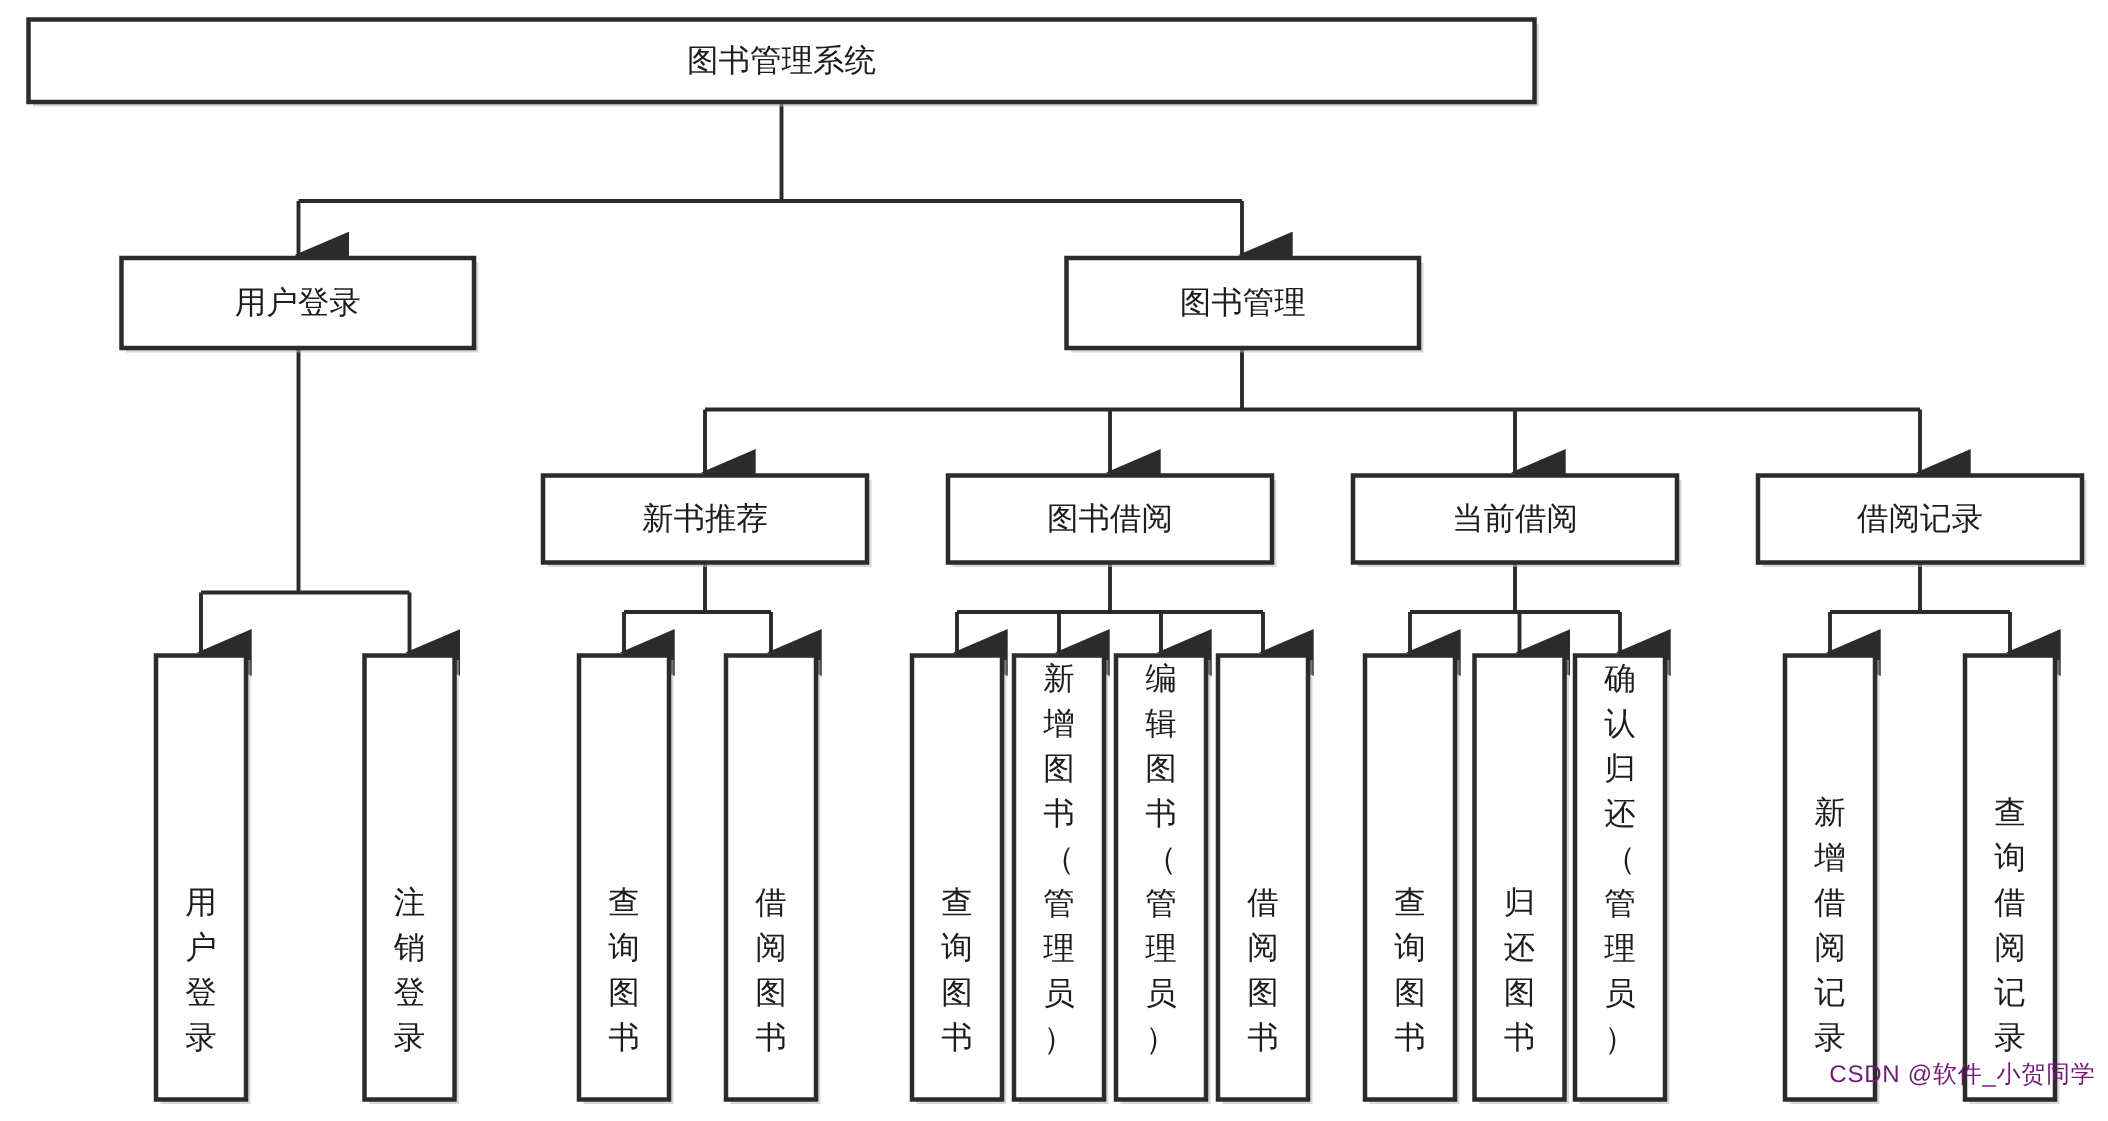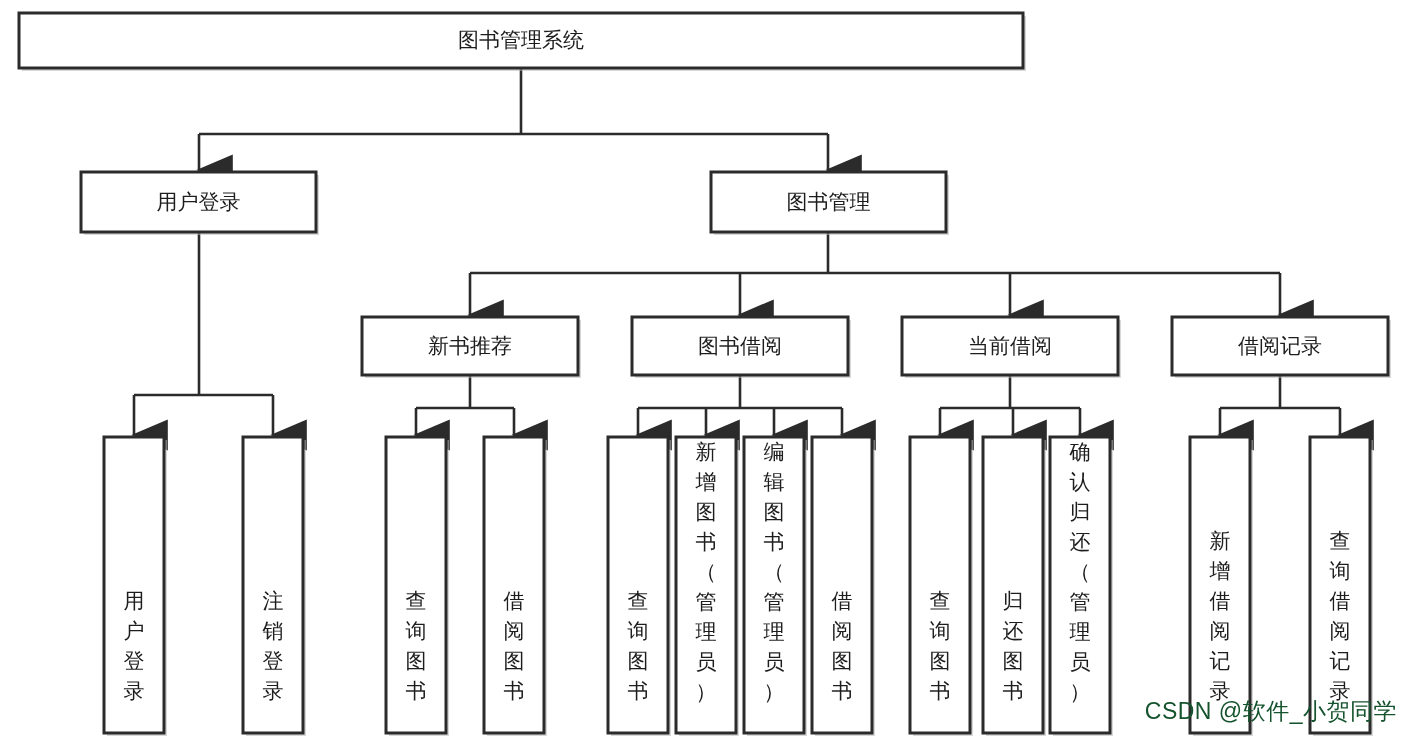--- a/index.html
+++ b/index.html
@@ -60,22 +60,22 @@
     font-family: "Liberation Sans", "DejaVu Sans", sans-serif;
     font-size: 21px;
     fill: #1d1d1d;
     white-space: pre;
   }
   .watermark-text {
     position: absolute;
     right: 8px;
     bottom: 6px;
     font-family: "Liberation Sans", "DejaVu Sans", sans-serif;
-    font-size: 23px;
-    color: #14532d;
+    font-size: 16px;
+    color: #701a75;
     letter-spacing: 0.5px;
     user-select: none;
     pointer-events: none;
   }
 </style>
 </head>
 <body>
 
 <div id="diagram-root">
   <svg id="tree-svg" viewBox="0 0 1405 747">

